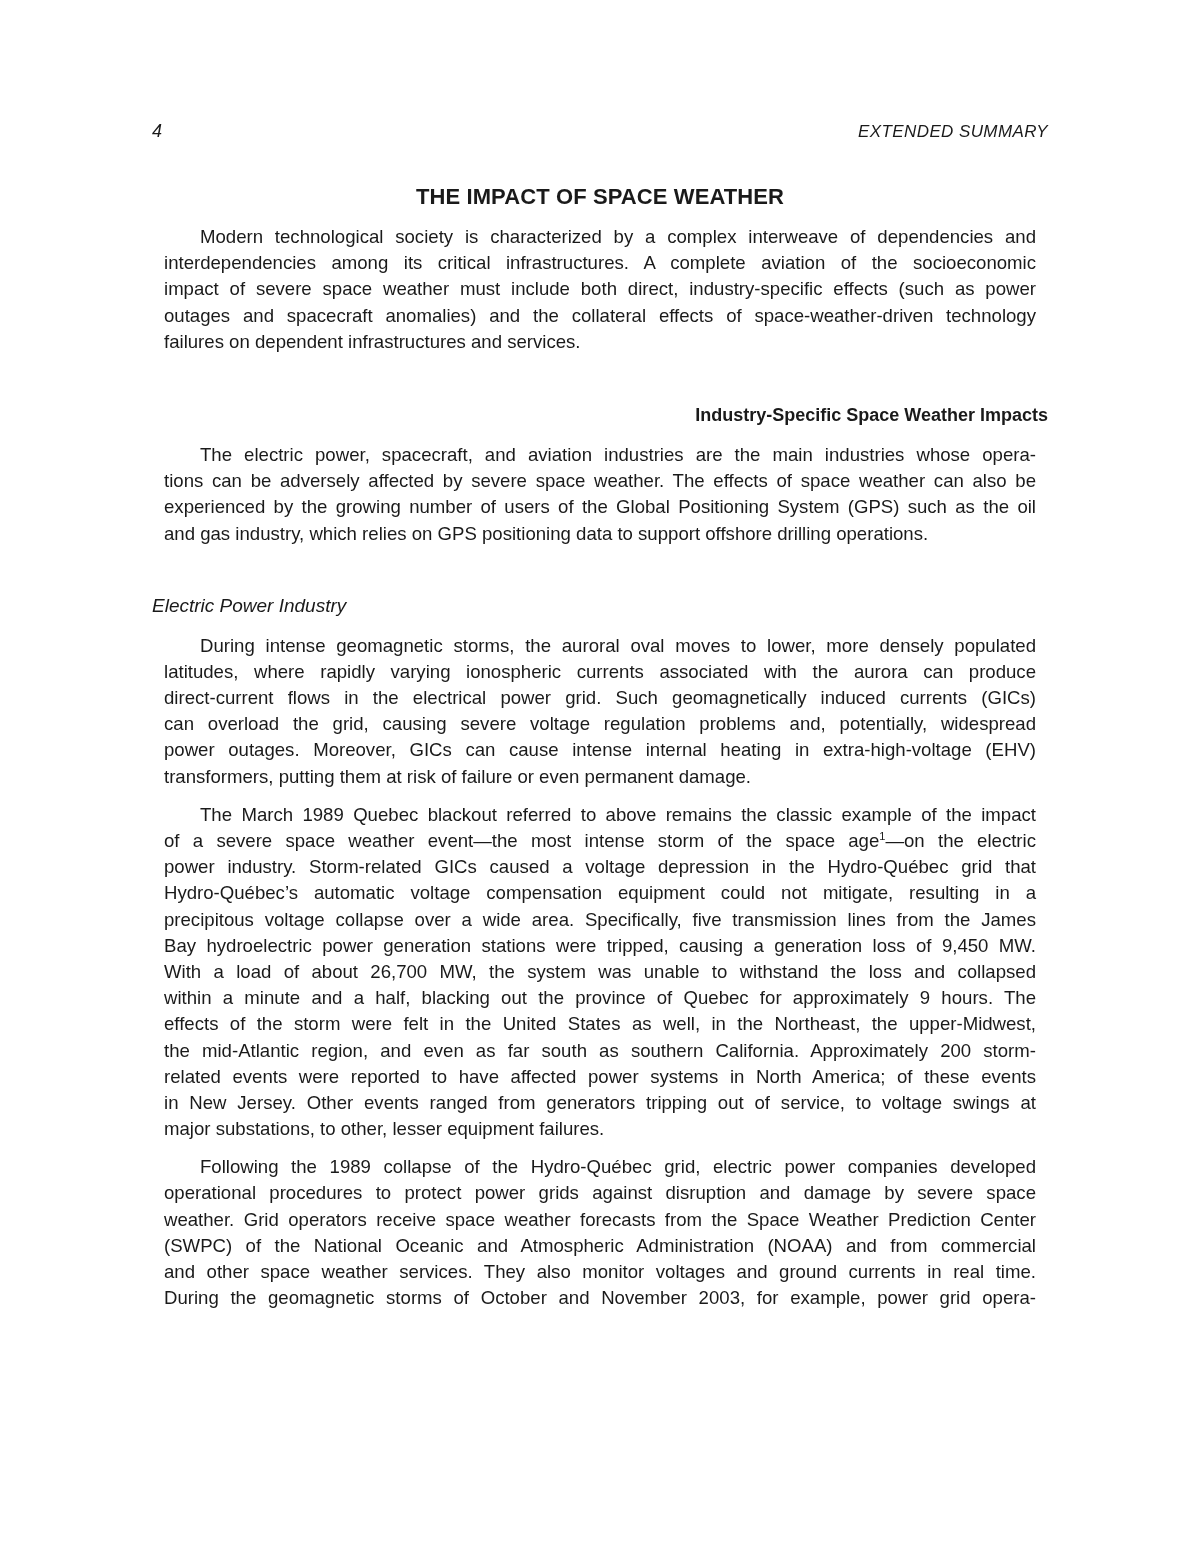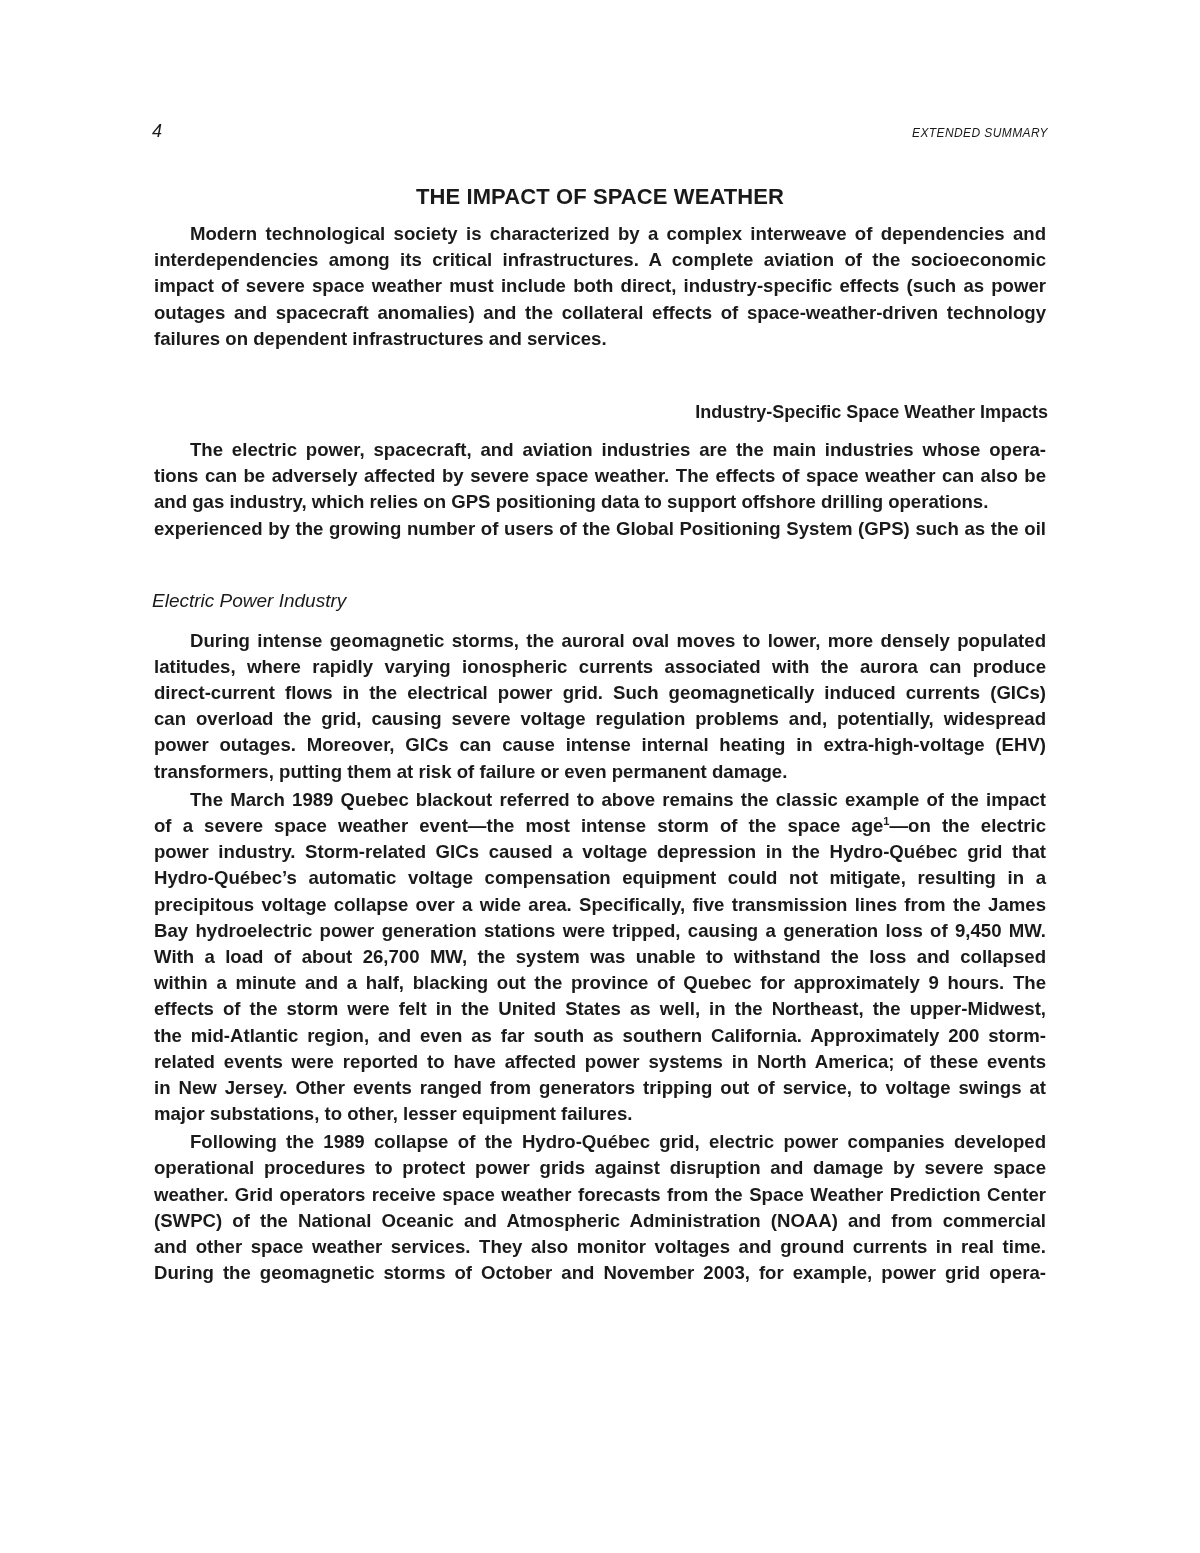--- a/index.html
+++ b/index.html
@@ -6,37 +6,37 @@
   body {
     width: 1200px; height: 1553px; position: relative; overflow: hidden;
     font-family: "Liberation Sans", sans-serif; color: #1a1a1a;
   }
   .running-head {
     position: absolute; top: 121px; left: 152px; width: 896px;
     display: flex; justify-content: space-between; align-items: baseline;
     font-style: italic; font-size: 15px; letter-spacing: 0.2px;
   }
   .running-head .folio { font-size: 18px; }
-  .running-head .title { font-size: 12px; letter-spacing: 0.4px; }
+  .running-head .title { font-size: 17px; letter-spacing: 0.4px; }
   .content {
     position: absolute; top: 182px; left: 152px; width: 896px;
   }
   h1 {
     margin: 0; text-align: center; font-weight: bold;
     font-size: 22px; line-height: 30px; letter-spacing: 0.1px;
   }
   h2 {
     margin: 0; text-align: right; font-weight: bold;
     font-size: 18px; line-height: 30px;
   }
   h3 {
     margin: 0; font-weight: normal; font-style: italic;
     font-size: 19px; line-height: 30px;
   }
-  .para { margin: 2px; font-size: 18.6px; font-weight: bold; }
+  .para { margin: 12px; font-size: 18.6px; }
   .line {
     display: block; height: 26.2px; line-height: 26.2px;
     text-align: justify; text-align-last: justify; white-space: nowrap;
     overflow: visible;
   }
   .line.indent { padding-left: 36px; }
   .line.last { text-align-last: left; }
   sup { font-size: 11px; line-height: 0; vertical-align: 7px; }
   #sec-title { margin-bottom: 9px; }
   #p1 { margin-bottom: 45px; }
@@ -61,22 +61,22 @@
     <span class="line">impact of severe space weather must include both direct, industry-specific effects (such as power</span>
     <span class="line">outages and spacecraft anomalies) and the collateral effects of space-weather-driven technology</span>
     <span class="line last">failures on dependent infrastructures and services.</span>
   </div>
 
   <h2 id="sub-title">Industry-Specific Space Weather Impacts</h2>
 
   <div class="para" id="p2">
     <span class="line indent">The electric power, spacecraft, and aviation industries are the main industries whose opera-</span>
     <span class="line">tions can be adversely affected by severe space weather. The effects of space weather can also be</span>
+    <span class="line">experienced by the growing number of users of the Global Positioning System (GPS) such as the oil</span>
     <span class="line last">and gas industry, which relies on GPS positioning data to support offshore drilling operations.</span>
-    <span class="line">experienced by the growing number of users of the Global Positioning System (GPS) such as the oil</span>
   </div>
 
   <h3 id="subsub-title">Electric Power Industry</h3>
 
   <div class="para">
     <span class="line indent">During intense geomagnetic storms, the auroral oval moves to lower, more densely populated</span>
     <span class="line">latitudes, where rapidly varying ionospheric currents associated with the aurora can produce</span>
     <span class="line">direct-current flows in the electrical power grid. Such geomagnetically induced currents (GICs)</span>
     <span class="line">can overload the grid, causing severe voltage regulation problems and, potentially, widespread</span>
     <span class="line">power outages. Moreover, GICs can cause intense internal heating in extra-high-voltage (EHV)</span>

